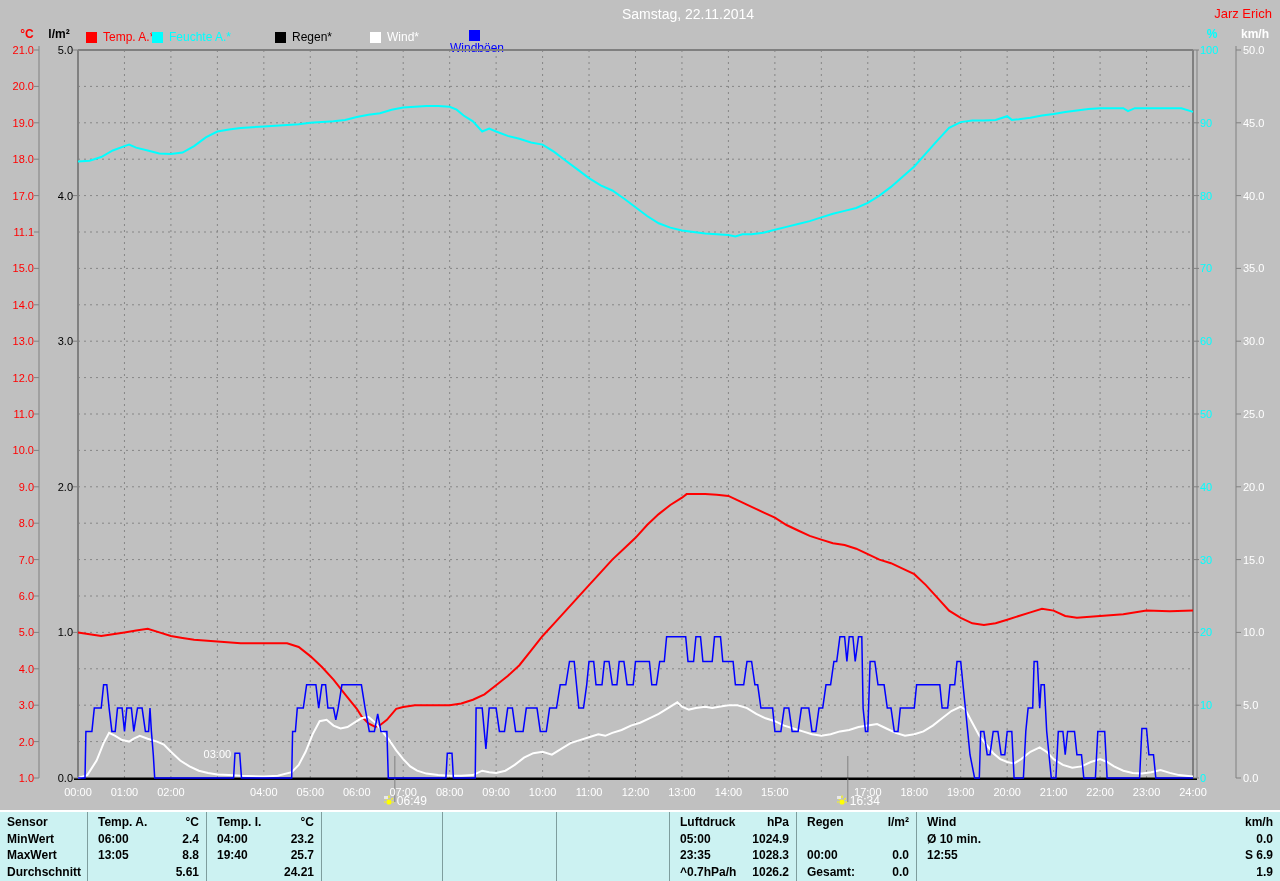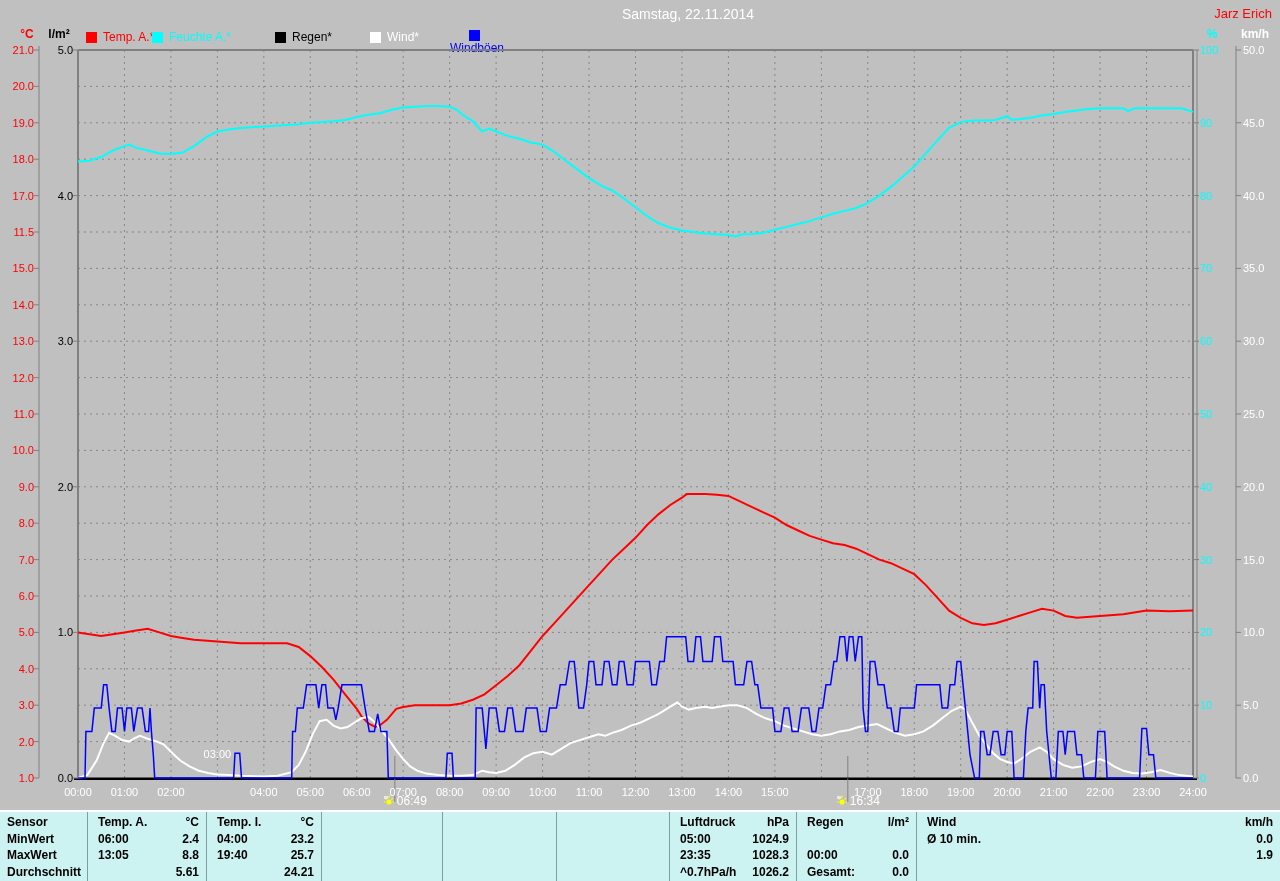--- a/index.html
+++ b/index.html
@@ -176,21 +176,21 @@
     <polyline points="78.0,778.0 87.3,775.1 96.6,760.5 103.6,743.1 109.1,732.9 115.2,735.8 122.1,740.1 129.1,741.6 133.8,738.7 139.8,735.8 147.7,738.7 157.0,741.6 163.9,744.5 170.9,751.8 180.2,760.5 189.5,766.4 198.8,770.7 208.1,772.9 217.4,774.4 229.0,775.1 240.6,775.8 263.8,776.5 277.8,775.8 291.7,772.2 298.7,764.9 305.6,751.8 312.6,734.3 319.6,721.2 326.6,719.8 333.5,725.6 340.5,728.5 347.5,727.0 354.4,722.7 361.4,718.3 368.4,716.8 375.3,722.7 382.3,731.4 389.3,740.1 396.2,750.3 403.2,759.1 410.2,766.4 417.1,770.7 426.4,773.6 438.1,775.1 449.7,775.8 461.3,775.8 472.9,775.1 482.2,770.7 489.2,772.2 496.1,772.9 505.4,770.7 514.7,764.9 524.0,757.6 533.3,753.2 542.6,751.8 551.9,754.7 561.2,748.9 570.5,743.1 579.8,740.1 589.0,737.2 598.3,734.3 605.3,735.8 612.3,732.9 621.6,730.0 630.9,725.6 640.1,722.7 649.4,718.3 658.7,713.9 668.0,708.1 677.3,702.3 682.0,706.7 688.9,709.6 695.9,708.1 705.2,706.7 712.2,708.1 719.1,706.7 728.4,705.2 737.7,705.2 747.0,708.1 756.3,713.9 765.6,718.3 774.9,721.2 784.2,725.6 793.5,728.5 802.8,731.4 812.0,734.3 821.3,735.8 830.6,734.3 839.9,731.4 849.2,730.0 858.5,727.0 867.8,725.6 877.1,724.1 886.4,728.5 895.7,732.9 905.0,735.8 914.3,734.3 923.5,731.4 932.8,725.6 942.1,718.3 951.4,711.0 960.7,706.7 965.4,709.6 972.3,722.7 979.3,735.8 986.3,744.5 993.2,753.2 1000.2,759.1 1007.2,762.0 1014.1,763.4 1021.1,759.1 1030.4,751.8 1039.7,747.4 1046.7,751.8 1053.6,759.1 1062.9,764.9 1072.2,767.8 1081.5,766.4 1090.8,762.0 1100.1,759.1 1107.1,762.0 1114.0,766.4 1123.3,770.7 1132.6,772.9 1141.9,773.6 1151.2,772.2 1160.5,770.0 1169.8,772.9 1179.1,775.1 1193.0,776.5" fill="none" stroke="#ffffff" stroke-width="2"></polyline>
     <polyline points="78.0,778.0 85.0,778.0 85.9,731.4 91.9,731.4 94.3,708.1 101.2,708.1 103.6,684.8 106.8,684.8 109.1,708.1 111.9,731.4 115.2,731.4 117.5,708.1 122.1,708.1 124.5,731.4 126.8,708.1 131.4,708.1 133.8,731.4 137.5,708.1 142.1,708.1 145.4,731.4 148.6,731.4 150.0,708.1 151.4,731.4 153.3,754.7 154.7,778.0 233.6,778.0 235.0,753.2 239.7,753.2 241.5,778.0 291.7,778.0 292.6,731.4 295.4,731.4 297.3,708.1 303.3,708.1 306.6,684.8 315.9,684.8 318.7,708.1 321.9,684.8 325.6,684.8 327.9,708.1 333.5,708.1 335.8,719.8 338.2,708.1 341.9,684.8 361.4,684.8 365.1,708.1 369.3,731.4 374.4,731.4 377.7,713.9 380.9,731.4 386.9,731.4 388.3,778.0 445.9,778.0 447.3,753.2 452.0,753.2 453.4,778.0 475.2,778.0 476.1,708.1 482.2,708.1 485.9,748.9 489.2,708.1 496.1,708.1 499.4,731.4 504.5,731.4 507.7,708.1 512.4,708.1 515.6,731.4 523.1,731.4 526.3,708.1 537.0,708.1 540.3,731.4 546.3,731.4 549.6,708.1 556.5,708.1 560.2,684.8 565.8,684.8 569.5,661.5 574.2,661.5 576.5,684.8 578.8,708.1 583.5,708.1 586.7,684.8 589.0,661.5 593.7,661.5 596.0,684.8 602.0,684.8 604.4,661.5 609.0,661.5 612.3,684.8 616.9,684.8 619.2,661.5 623.9,661.5 627.1,684.8 633.2,684.8 635.5,661.5 649.4,661.5 651.8,684.8 656.4,684.8 659.7,661.5 664.3,661.5 666.6,636.8 685.7,636.8 688.0,661.5 693.6,661.5 695.9,636.8 700.5,636.8 702.9,661.5 712.2,661.5 714.5,636.8 720.5,636.8 722.8,661.5 733.1,661.5 735.4,684.8 743.7,684.8 747.0,661.5 751.6,661.5 754.9,684.8 757.7,684.8 760.9,708.1 772.6,708.1 774.9,731.4 780.9,731.4 784.2,708.1 788.8,708.1 792.1,731.4 798.1,731.4 801.4,708.1 808.8,708.1 812.0,731.4 815.8,731.4 819.0,708.1 822.7,708.1 826.0,684.8 830.6,684.8 833.9,661.5 836.7,661.5 839.9,636.8 844.6,636.8 846.9,661.5 849.2,636.8 852.9,636.8 855.2,661.5 858.5,636.8 861.8,636.8 863.1,708.1 865.5,731.4 867.8,731.4 870.1,661.5 874.8,661.5 878.0,684.8 884.1,684.8 887.3,708.1 891.0,708.1 894.3,731.4 898.0,731.4 900.3,708.1 914.3,708.1 916.6,684.8 939.8,684.8 942.1,708.1 947.7,708.1 950.0,684.8 954.7,684.8 957.0,661.5 960.7,661.5 963.0,684.8 965.4,708.1 967.7,731.4 970.0,754.7 974.6,778.0 979.3,778.0 980.7,731.4 983.9,731.4 987.2,754.7 990.0,754.7 993.2,731.4 997.9,731.4 1001.1,754.7 1004.8,754.7 1007.2,731.4 1011.8,731.4 1014.1,778.0 1023.4,778.0 1025.8,731.4 1028.1,708.1 1032.7,708.1 1034.1,661.5 1037.4,661.5 1039.7,708.1 1041.1,684.8 1044.3,684.8 1046.7,731.4 1049.0,754.7 1051.3,778.0 1055.9,778.0 1058.3,731.4 1062.9,731.4 1065.2,754.7 1067.6,731.4 1074.5,731.4 1076.9,754.7 1081.5,754.7 1083.8,778.0 1095.4,778.0 1097.8,731.4 1104.7,731.4 1107.1,778.0 1139.6,778.0 1141.9,728.5 1146.5,728.5 1148.9,754.7 1153.5,754.7 1155.8,778.0 1193.0,778.0" fill="none" stroke="#0000ff" stroke-width="1.5"></polyline>
   </svg>
 
 <div id="ylabels-temp">
     <span class="ticklabel" style="left: 0px; width: 34px; text-align: right; top: 45px; color: rgb(255, 0, 0);">21.0</span>
     <span class="ticklabel" style="left: 0px; width: 34px; text-align: right; top: 81.4px; color: rgb(255, 0, 0);">20.0</span>
     <span class="ticklabel" style="left: 0px; width: 34px; text-align: right; top: 117.8px; color: rgb(255, 0, 0);">19.0</span>
     <span class="ticklabel" style="left: 0px; width: 34px; text-align: right; top: 154.2px; color: rgb(255, 0, 0);">18.0</span>
     <span class="ticklabel" style="left: 0px; width: 34px; text-align: right; top: 190.6px; color: rgb(255, 0, 0);">17.0</span>
-    <span class="ticklabel" style="left: 0px; width: 34px; text-align: right; top: 227px; color: rgb(255, 0, 0);">11.5</span>
+    <span class="ticklabel" style="left: 0px; width: 34px; text-align: right; top: 227px; color: rgb(255, 0, 0);">11.1</span>
     <span class="ticklabel" style="left: 0px; width: 34px; text-align: right; top: 263.4px; color: rgb(255, 0, 0);">15.0</span>
     <span class="ticklabel" style="left: 0px; width: 34px; text-align: right; top: 299.8px; color: rgb(255, 0, 0);">14.0</span>
     <span class="ticklabel" style="left: 0px; width: 34px; text-align: right; top: 336.2px; color: rgb(255, 0, 0);">13.0</span>
     <span class="ticklabel" style="left: 0px; width: 34px; text-align: right; top: 372.6px; color: rgb(255, 0, 0);">12.0</span>
     <span class="ticklabel" style="left: 0px; width: 34px; text-align: right; top: 409px; color: rgb(255, 0, 0);">11.0</span>
     <span class="ticklabel" style="left: 0px; width: 34px; text-align: right; top: 445.4px; color: rgb(255, 0, 0);">10.0</span>
     <span class="ticklabel" style="left: 0px; width: 34px; text-align: right; top: 481.8px; color: rgb(255, 0, 0);">9.0</span>
     <span class="ticklabel" style="left: 0px; width: 34px; text-align: right; top: 518.2px; color: rgb(255, 0, 0);">8.0</span>
     <span class="ticklabel" style="left: 0px; width: 34px; text-align: right; top: 554.6px; color: rgb(255, 0, 0);">7.0</span>
     <span class="ticklabel" style="left: 0px; width: 34px; text-align: right; top: 591px; color: rgb(255, 0, 0);">6.0</span>
@@ -439,17 +439,21 @@
     <div class="tcol ">
       <div class="trow">
         <span class="l">Wind</span>
         <span class="r">km/h</span>
       </div>
       <div class="trow">
         <span class="l">Ø 10 min.</span>
         <span class="r">0.0</span>
       </div>
       <div class="trow">
+        <span class="l">12:55</span>
+        <span class="r">S 6.9</span>
+      </div>
+      <div class="trow">
         <span class="l"></span>
         <span class="r">1.9</span>
       </div>
     </div>
   </div>
 
 </body></html>

